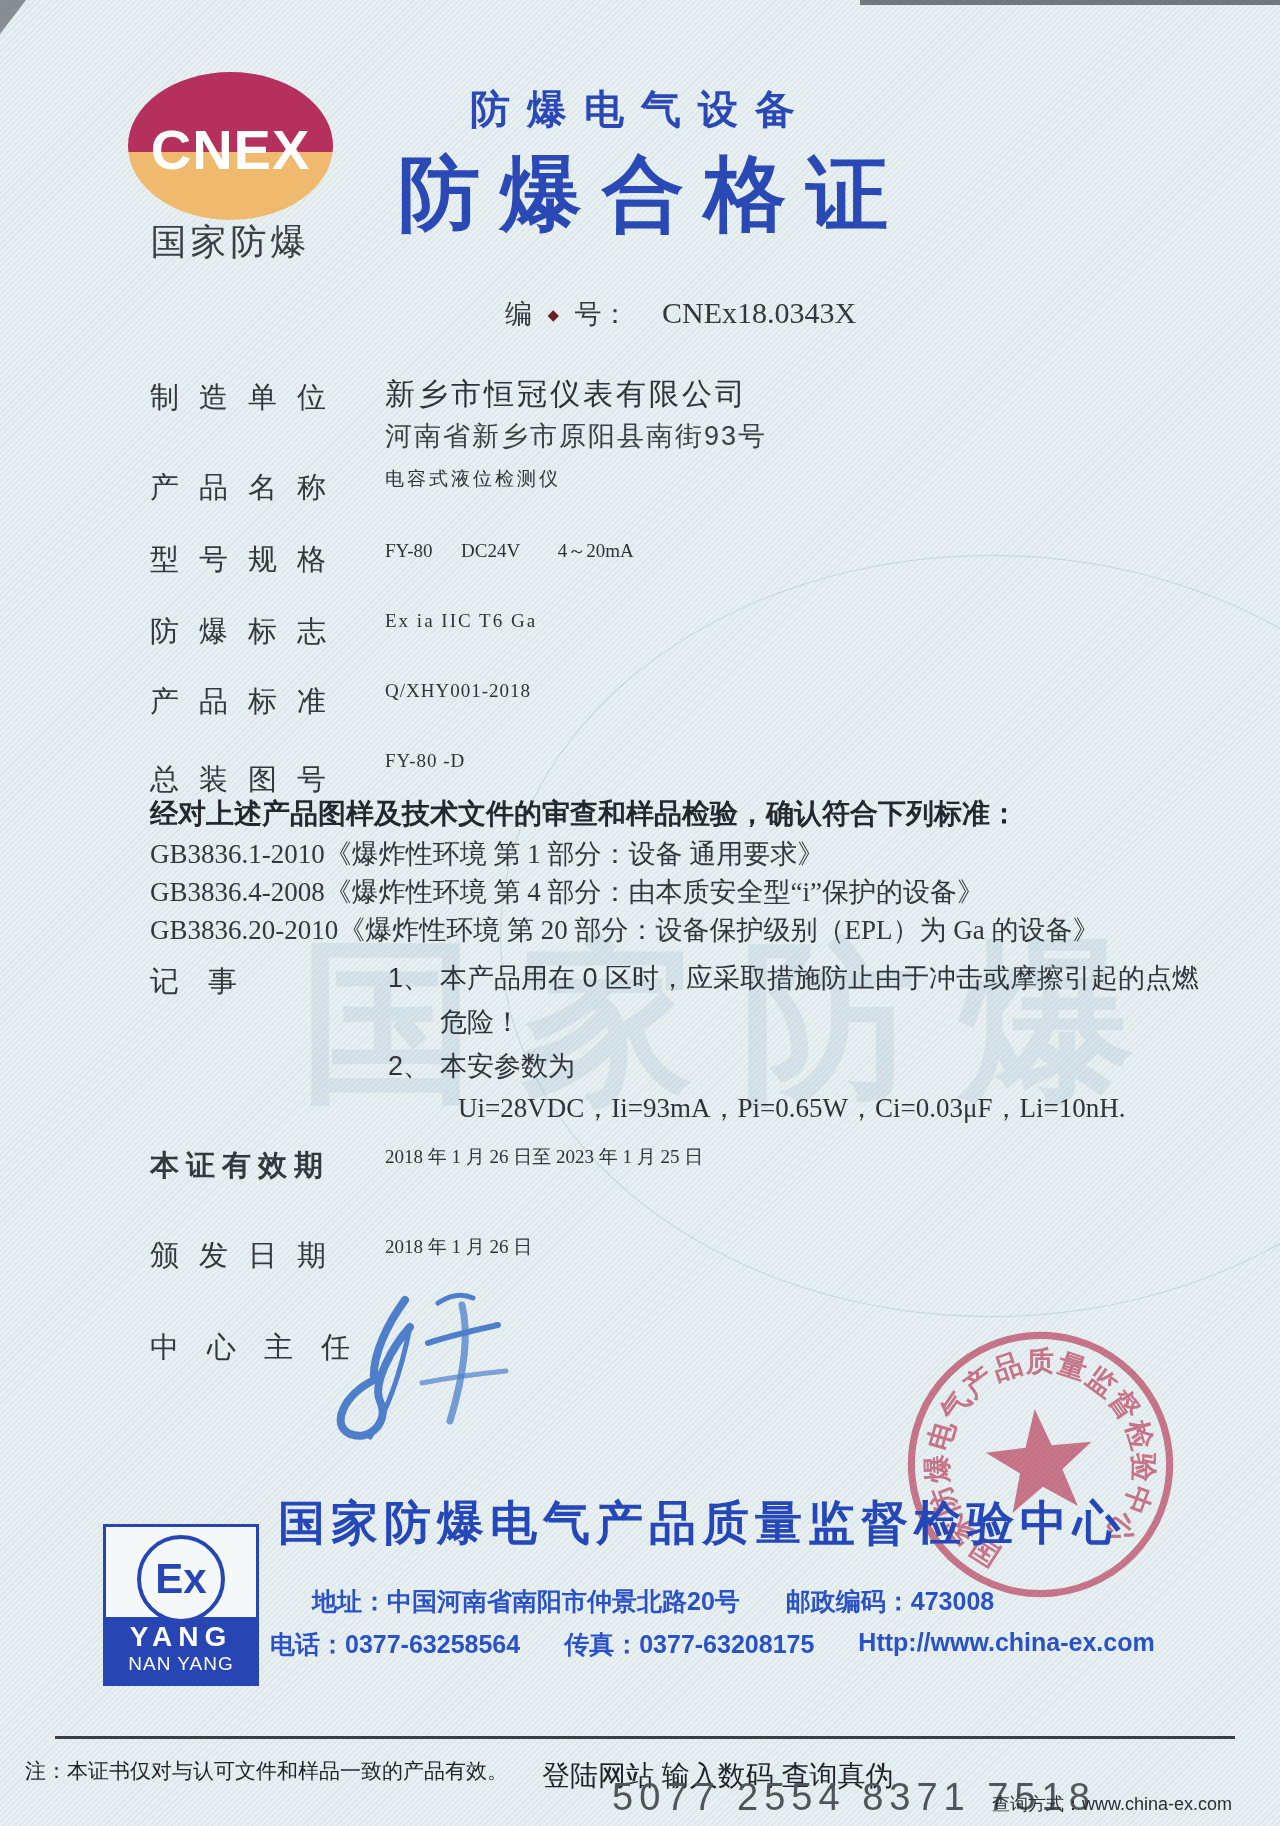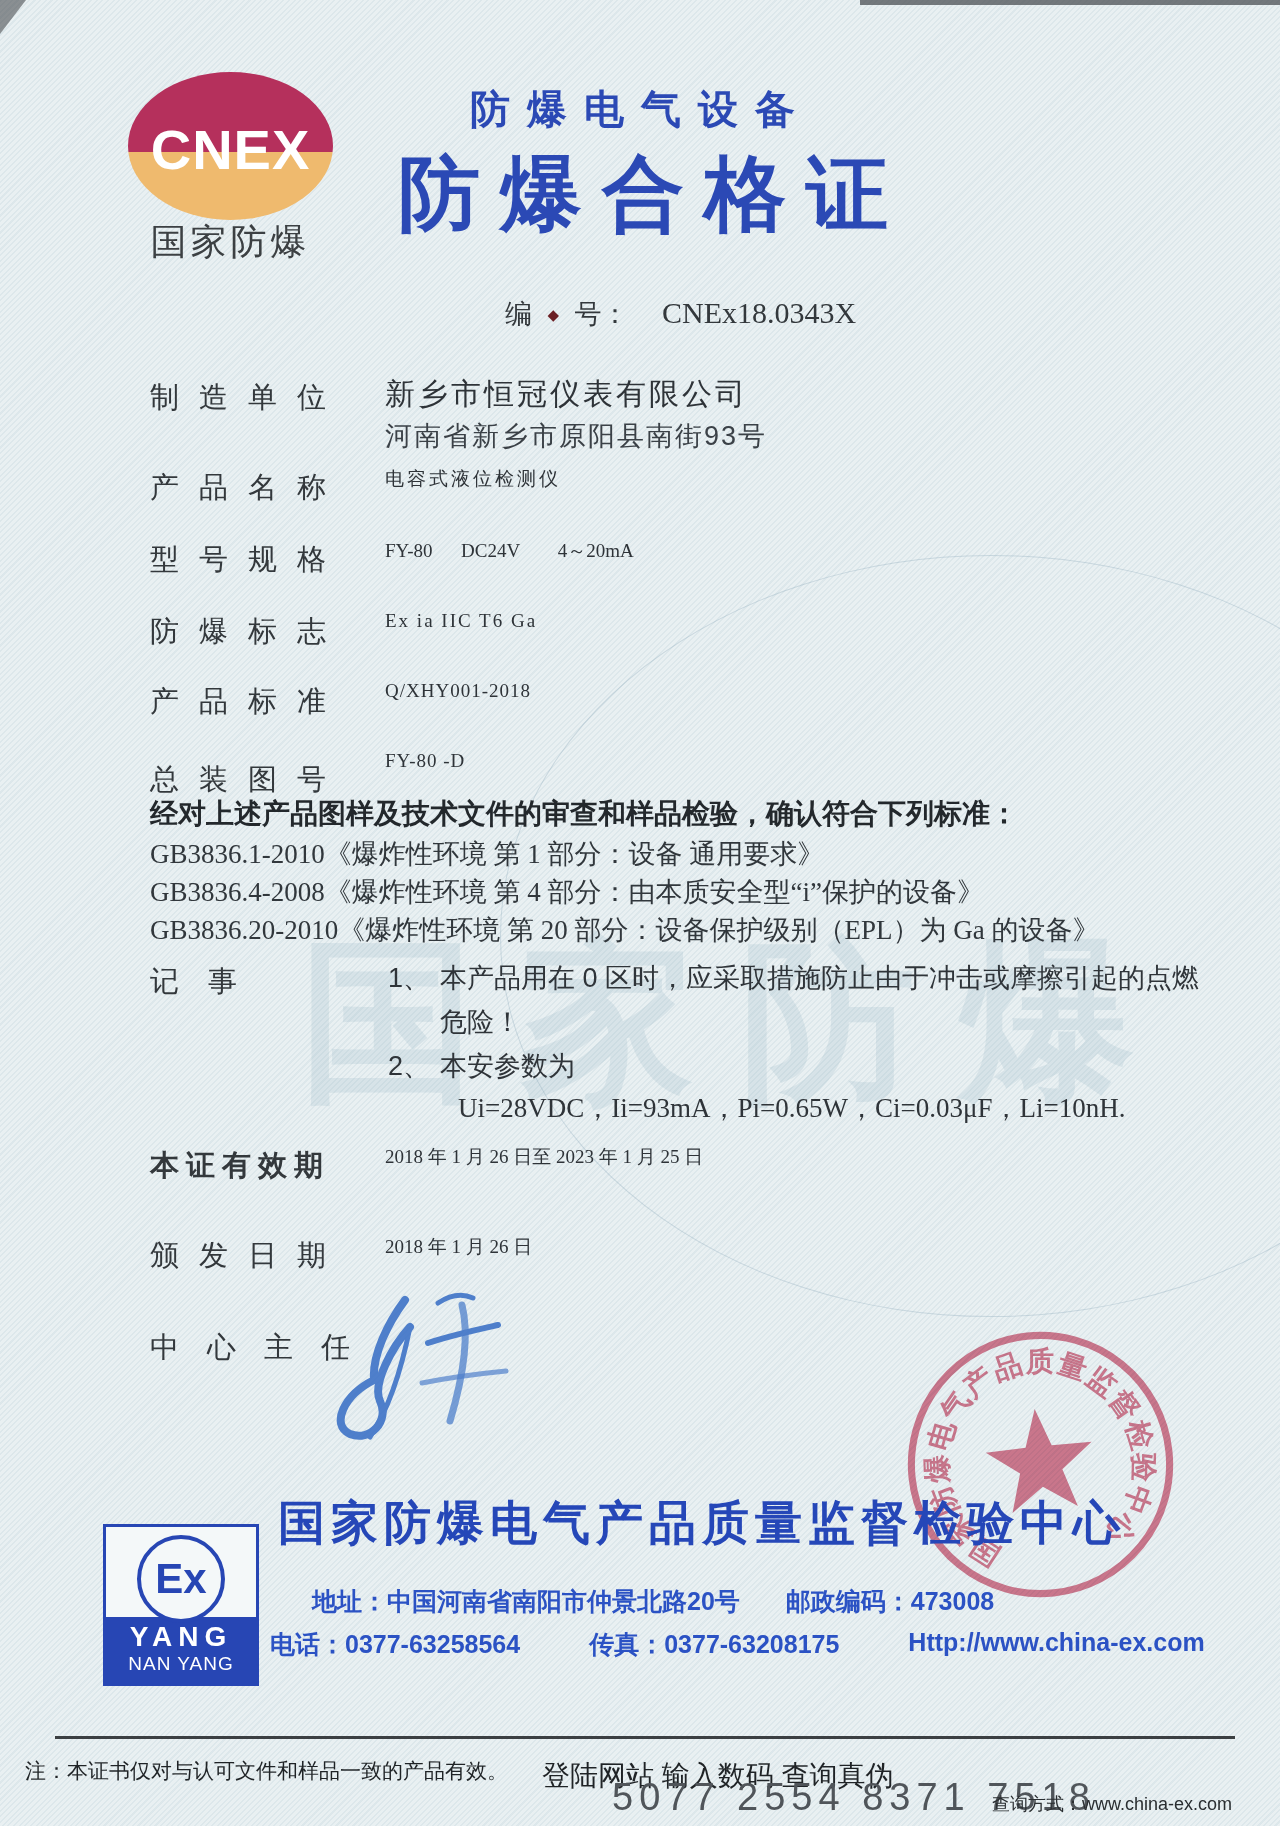--- a/index.html
+++ b/index.html
@@ -120,21 +120,21 @@
       <div style="color:#fff;font-size:28px;font-weight:bold;letter-spacing:6px;margin-top:4px;">YANG</div>
       <div style="color:#fff;font-size:19px;letter-spacing:1px;">NAN YANG</div>
     </div>
   </div>
 
   <div class="abs org-blue" style="left:278px;top:1492px;font-size:47px;font-weight:bold;letter-spacing:6px;white-space:nowrap;">国家防爆电气产品质量监督检验中心</div>
   <div class="abs" style="left:312px;top:1585px;display:flex;gap:46px;">
     <span class="contact">地址：中国河南省南阳市仲景北路20号</span>
     <span class="contact">邮政编码：473008</span>
   </div>
-  <div class="abs" style="left:270px;top:1628px;display:flex;gap:69px;">
+  <div class="abs" style="left:270px;top:1628px;display:flex;gap:44px;">
     <span class="contact">电话：0377-63258564</span>
     <span class="contact">传真：0377-63208175</span>
     <span class="contact">Http://www.china-ex.com</span>
   </div>
 
   <div class="abs" style="left:55px;top:1736px;width:1180px;height:3px;background:#3b3f42;"></div>
 
   <div class="abs" style="left:25px;top:1757px;display:flex;gap:34px;white-space:nowrap;">
     <span style="font-size:21px;color:#1f2326;font-weight:500;">注：本证书仅对与认可文件和样品一致的产品有效。</span>
     <span style="font-size:28px;color:#1f2326;font-weight:500;">登陆网站 输入数码 查询真伪</span>

